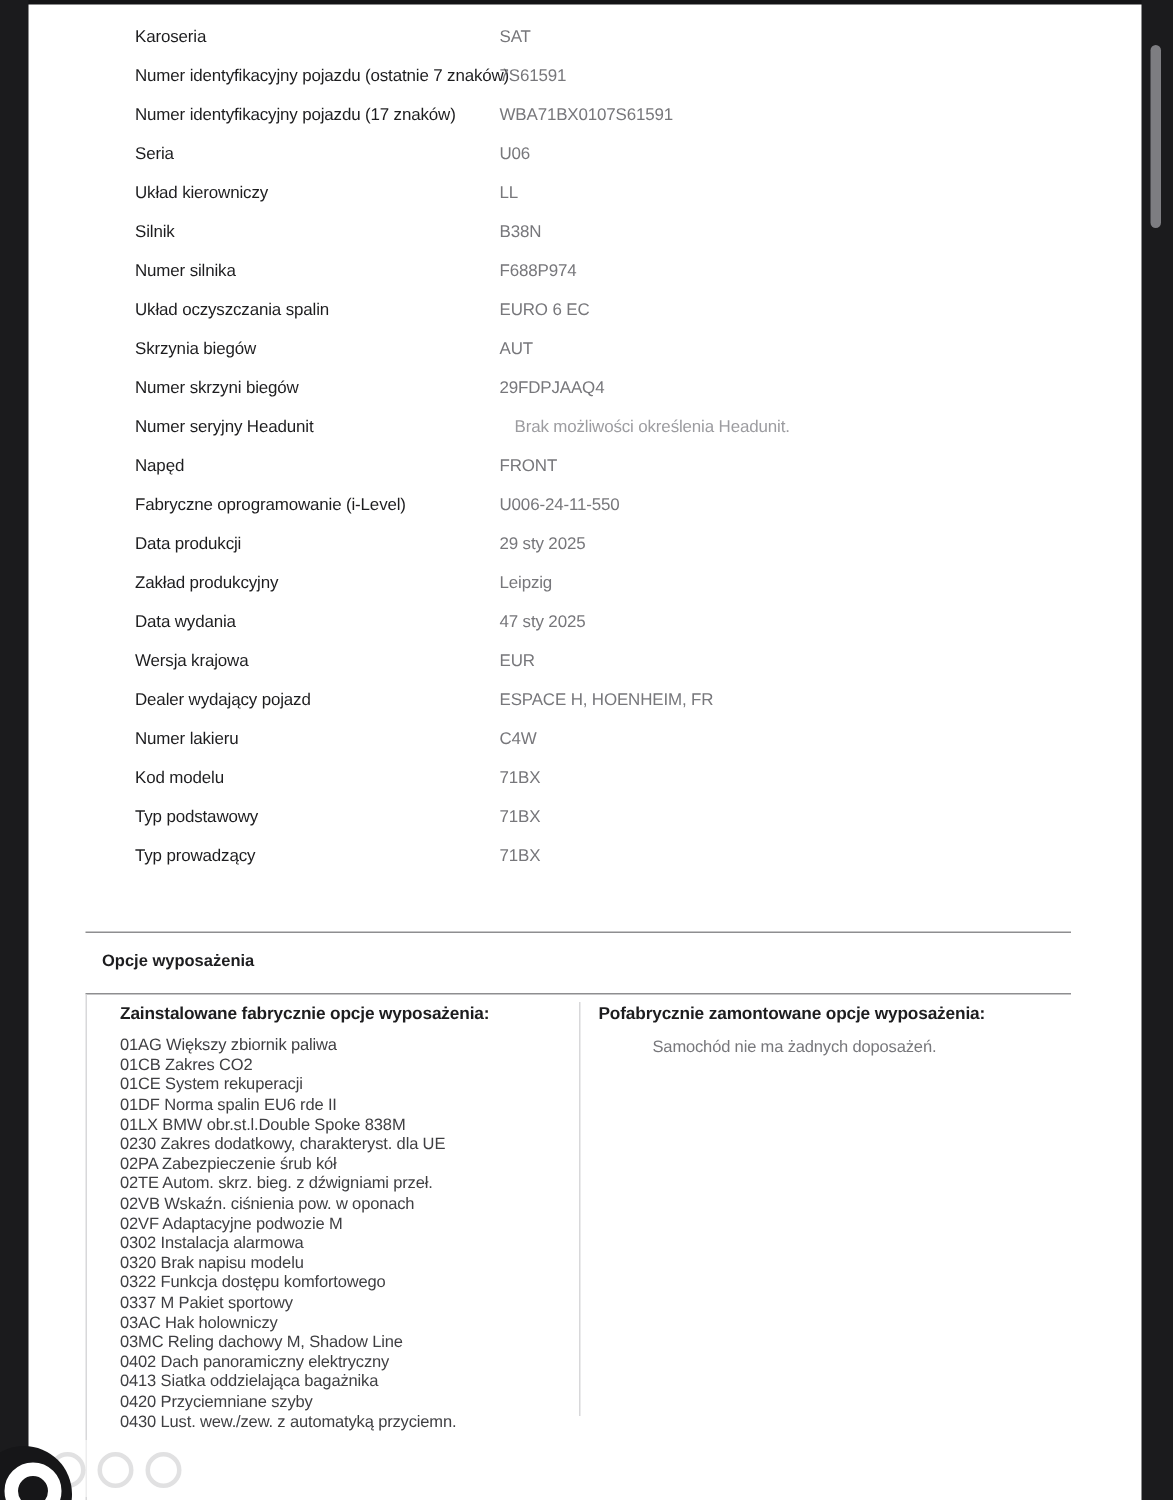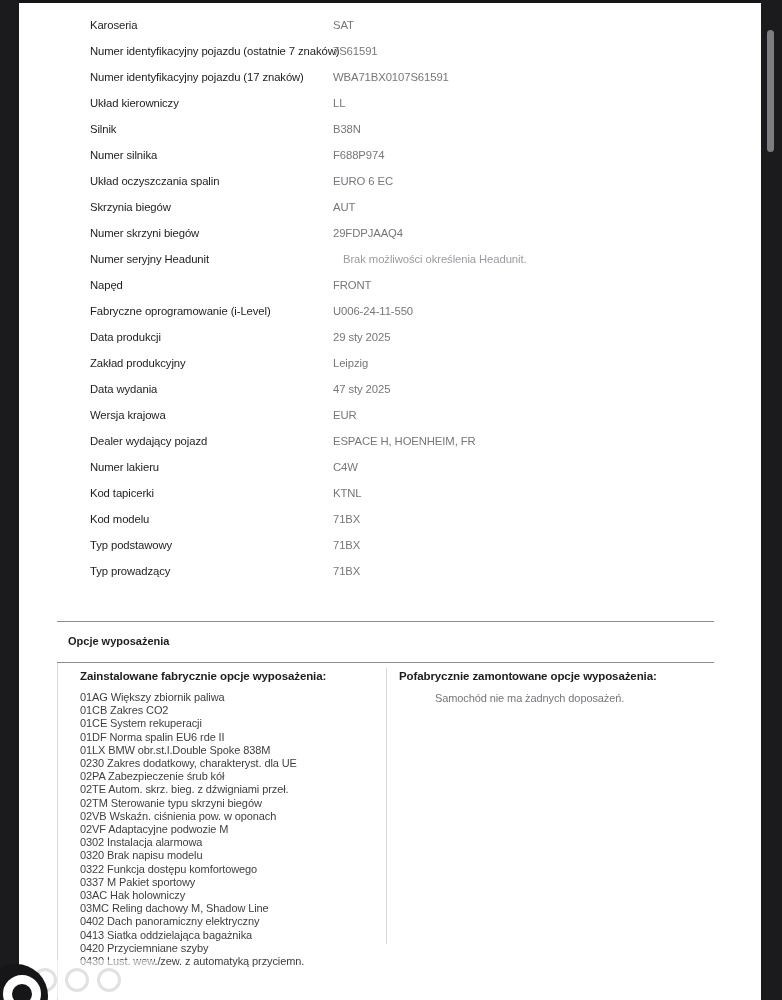--- a/index.html
+++ b/index.html
@@ -62,20 +62,24 @@
     </div>
   <div class="row">
       <span class="lbl">Numer identyfikacyjny pojazdu (ostatnie 7 znaków)</span>
       <span class="val">7S61591</span>
     </div>
   <div class="row">
       <span class="lbl">Numer identyfikacyjny pojazdu (17 znaków)</span>
       <span class="val">WBA71BX0107S61591</span>
     </div>
   <div class="row">
+      <span class="lbl">Seria</span>
+      <span class="val">U06</span>
+    </div>
+  <div class="row">
       <span class="lbl">Układ kierowniczy</span>
       <span class="val">LL</span>
     </div>
   <div class="row">
       <span class="lbl">Silnik</span>
       <span class="val">B38N</span>
     </div>
   <div class="row">
       <span class="lbl">Numer silnika</span>
       <span class="val">F688P974</span>
@@ -120,24 +124,20 @@
       <span class="lbl">Wersja krajowa</span>
       <span class="val">EUR</span>
     </div>
   <div class="row">
       <span class="lbl">Dealer wydający pojazd</span>
       <span class="val">ESPACE H, HOENHEIM, FR</span>
     </div>
   <div class="row">
       <span class="lbl">Numer lakieru</span>
       <span class="val">C4W</span>
-    </div>
-  <div class="row">
-      <span class="lbl">Kod tapicerki</span>
-      <span class="val">KTNL</span>
     </div>
   <div class="row">
       <span class="lbl">Kod modelu</span>
       <span class="val">71BX</span>
     </div>
   <div class="row">
       <span class="lbl">Typ podstawowy</span>
       <span class="val">71BX</span>
     </div>
   <div class="row">
@@ -157,21 +157,20 @@
   <div class="col-header">Zainstalowane fabrycznie opcje wyposażenia:</div>
   <div class="factory-list">
     <div class="opt">01AG Większy zbiornik paliwa</div>
     <div class="opt">01CB Zakres CO2</div>
     <div class="opt">01CE System rekuperacji</div>
     <div class="opt">01DF Norma spalin EU6 rde II</div>
     <div class="opt">01LX BMW obr.st.l.Double Spoke 838M</div>
     <div class="opt">0230 Zakres dodatkowy, charakteryst. dla UE</div>
     <div class="opt">02PA Zabezpieczenie śrub kół</div>
     <div class="opt">02TE Autom. skrz. bieg. z dźwigniami przeł.</div>
-    <div class="opt">02TM Sterowanie typu skrzyni biegów</div>
     <div class="opt">02VB Wskaźn. ciśnienia pow. w oponach</div>
     <div class="opt">02VF Adaptacyjne podwozie M</div>
     <div class="opt">0302 Instalacja alarmowa</div>
     <div class="opt">0320 Brak napisu modelu</div>
     <div class="opt">0322 Funkcja dostępu komfortowego</div>
     <div class="opt">0337 M Pakiet sportowy</div>
     <div class="opt">03AC Hak holowniczy</div>
     <div class="opt">03MC Reling dachowy M, Shadow Line</div>
     <div class="opt">0402 Dach panoramiczny elektryczny</div>
     <div class="opt">0413 Siatka oddzielająca bagażnika</div>

